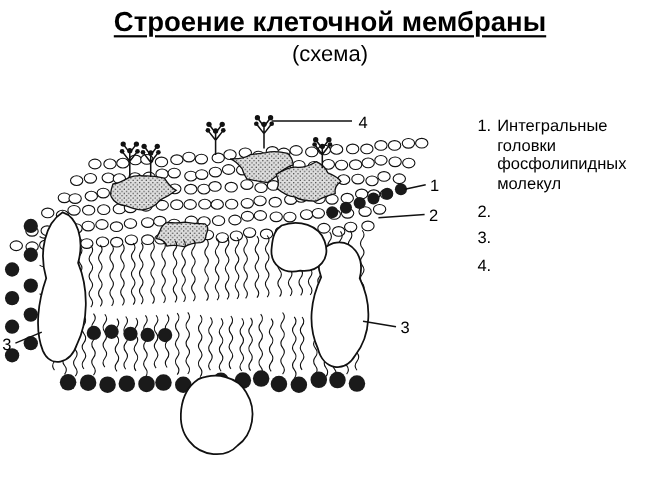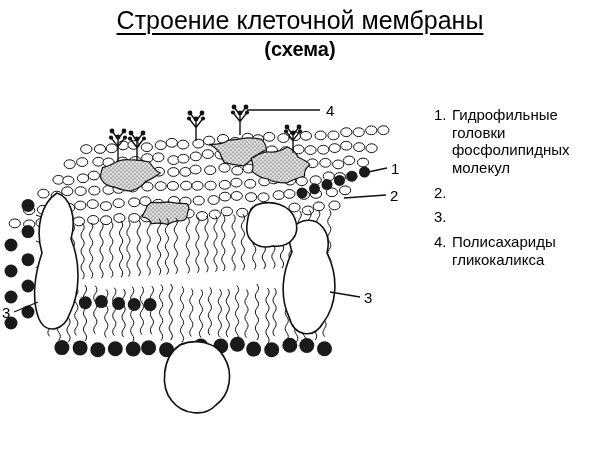--- a/index.html
+++ b/index.html
@@ -2,25 +2,25 @@
 <html><head>
 <meta charset="utf-8">
 <style>
   html,body{margin:0;padding:0;}
   body{
     width:600px;height:450px;background:#fff;position:relative;overflow:hidden;
     font-family:"Liberation Sans",sans-serif;color:#000;
   }
   .page-title{
     position:absolute;top:6px;left:0;right:0;text-align:center;
-    font-size:25px;font-weight:normal;
+    font-size:25px;font-weight:bold;
     text-decoration:underline;text-decoration-thickness:2px;text-underline-offset:4px;
   }
   .page-subtitle{
-    position:absolute;top:38px;left:0;right:0;text-align:center;font-size:20px;font-weight:bold;
+    position:absolute;top:38px;left:0;right:0;text-align:center;font-size:20px;
   }
   .diagram-wrap{position:absolute;left:0;top:95px;width:420px;height:350px;}
   svg text{font-family:"Liberation Sans",sans-serif;font-size:15px;fill:#000;}
   svg line{stroke:#111;stroke-width:1.3;}
   .legend{position:absolute;left:434px;top:106px;width:156px;font-size:15px;line-height:1.18;}
   .leg-item{display:flex;margin-bottom:7px;}
   .leg-num{flex:0 0 18px;}
   .leg-text{flex:0 0 134px;max-width:134px;}
 </style>
 </head>
@@ -352,27 +352,26 @@
         <text x="390" y="106">2</text>
         <text x="364" y="208">3</text>
         <text x="2" y="223">3</text>
       </g>
     </svg>
   </div>
 
   <div class="legend">
     <div class="leg-item">
       <span class="leg-num">1.</span>
-      <span class="leg-text">Гидрофильные головки фосфолипидных молекул</span>
+      <span class="leg-text">Интегральные головки фосфолипидных молекул</span>
     </div>
     <div class="leg-item">
       <span class="leg-num">2.</span>
     </div>
     <div class="leg-item">
       <span class="leg-num">3.</span>
     </div>
     <div class="leg-item">
       <span class="leg-num">4.</span>
-      <span class="leg-text">Полисахариды гликокаликса</span>
     </div>
   </div>
 
 </div>
 
 </body></html>

